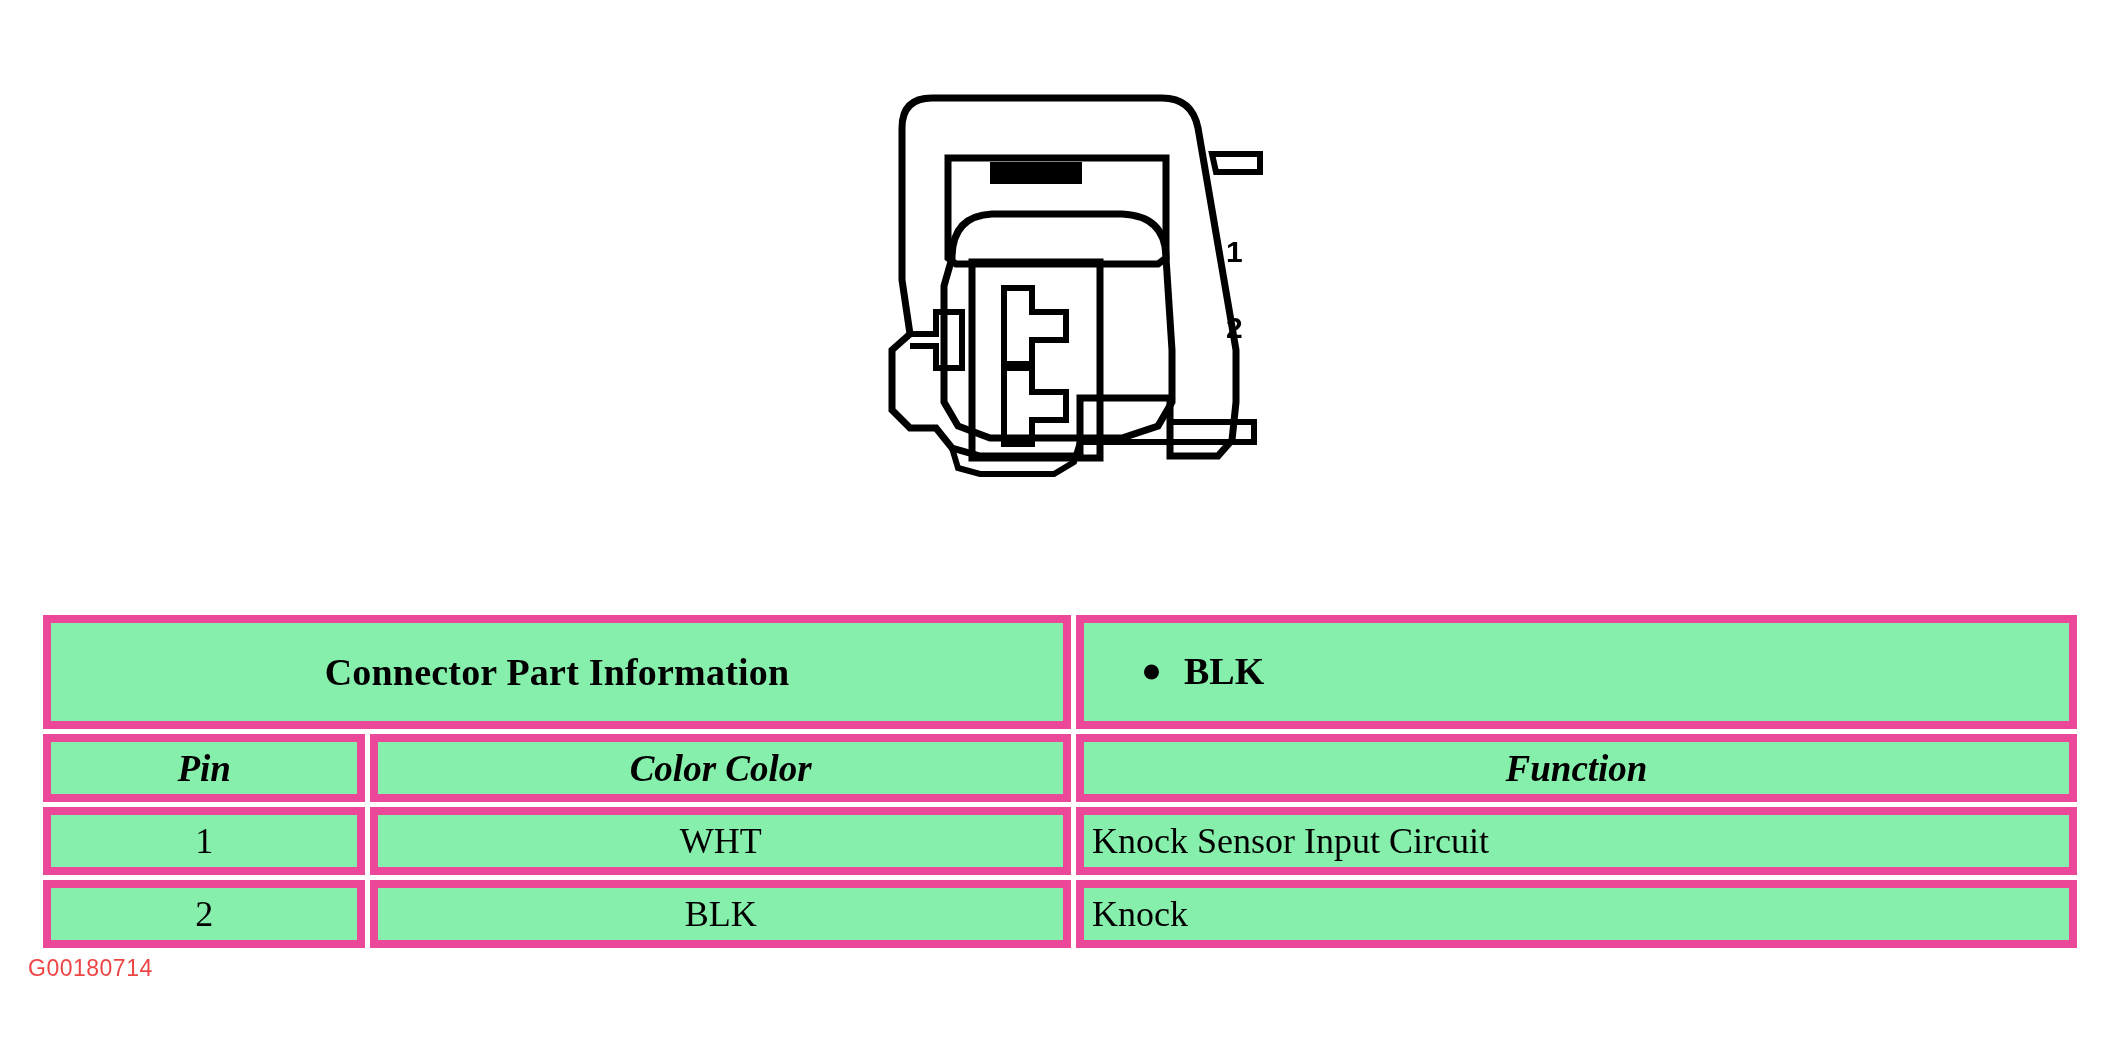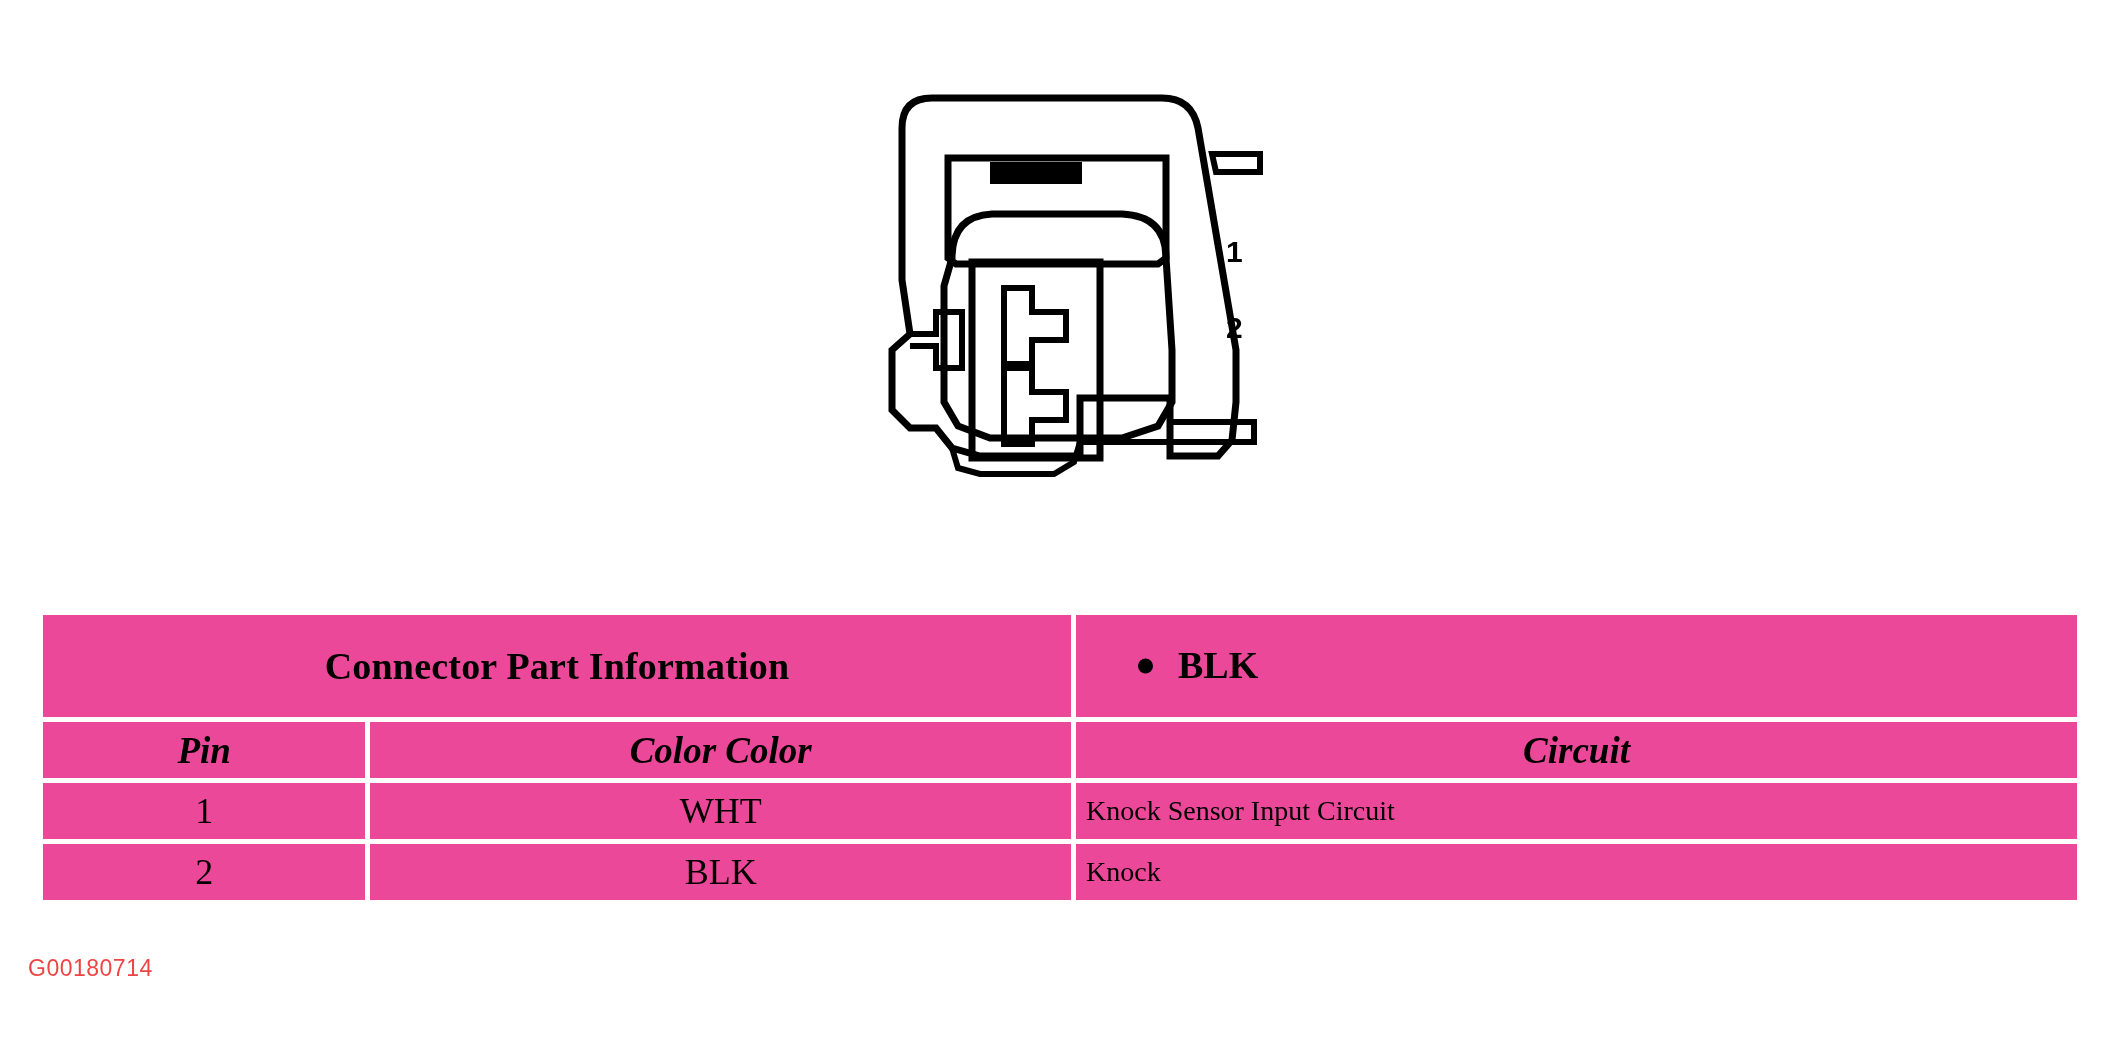--- a/index.html
+++ b/index.html
@@ -62,24 +62,24 @@
     width: 2044px;
   }
   table.pinout {
     border-collapse: separate;
     border-spacing: 5px 5px;
     width: 2044px;
     table-layout: fixed;
     margin: 0;
   }
   table.pinout td {
-    border: 2px solid #ec4899;
+    border: 8px solid #ec4899;
     padding: 0 8px;
     vertical-align: middle;
-    background: #ec4899;
+    background: #86efac;
   }
   td.cell-title {
     height: 98px;
     text-align: center;
     font-weight: bold;
     font-size: 38px;
     letter-spacing: 0.2px;
   }
   td.cell-parts {
     height: 98px;
@@ -118,21 +118,21 @@
     font-style: italic;
   }
   td.data-center {
     height: 52px;
     text-align: center;
     font-size: 36px;
   }
   td.data-left {
     height: 52px;
     text-align: left;
-    font-size: 28px;
+    font-size: 36px;
     padding-left: 6px;
   }
 
   
   #figure-caption {
     position: absolute;
     left: 28px;
     top: 955px;
     font-family: "Liberation Sans", "DejaVu Sans", sans-serif;
     font-size: 23px;
@@ -243,21 +243,21 @@
               <span class="bullet-dot"></span>
               <span>BLK</span>
             </li>
           </ul>
         </td>
       </tr>
 
       <tr>
         <td class="col-head">Pin</td>
         <td class="col-head">Color Color</td>
-        <td class="col-head">Circuit</td>
+        <td class="col-head">Function</td>
       </tr>
 
       <tr>
         <td class="data-center">1</td>
         <td class="data-center">WHT</td>
         <td class="data-left">Knock Sensor Input Circuit</td>
       </tr>
 
       <tr>
         <td class="data-center">2</td>

